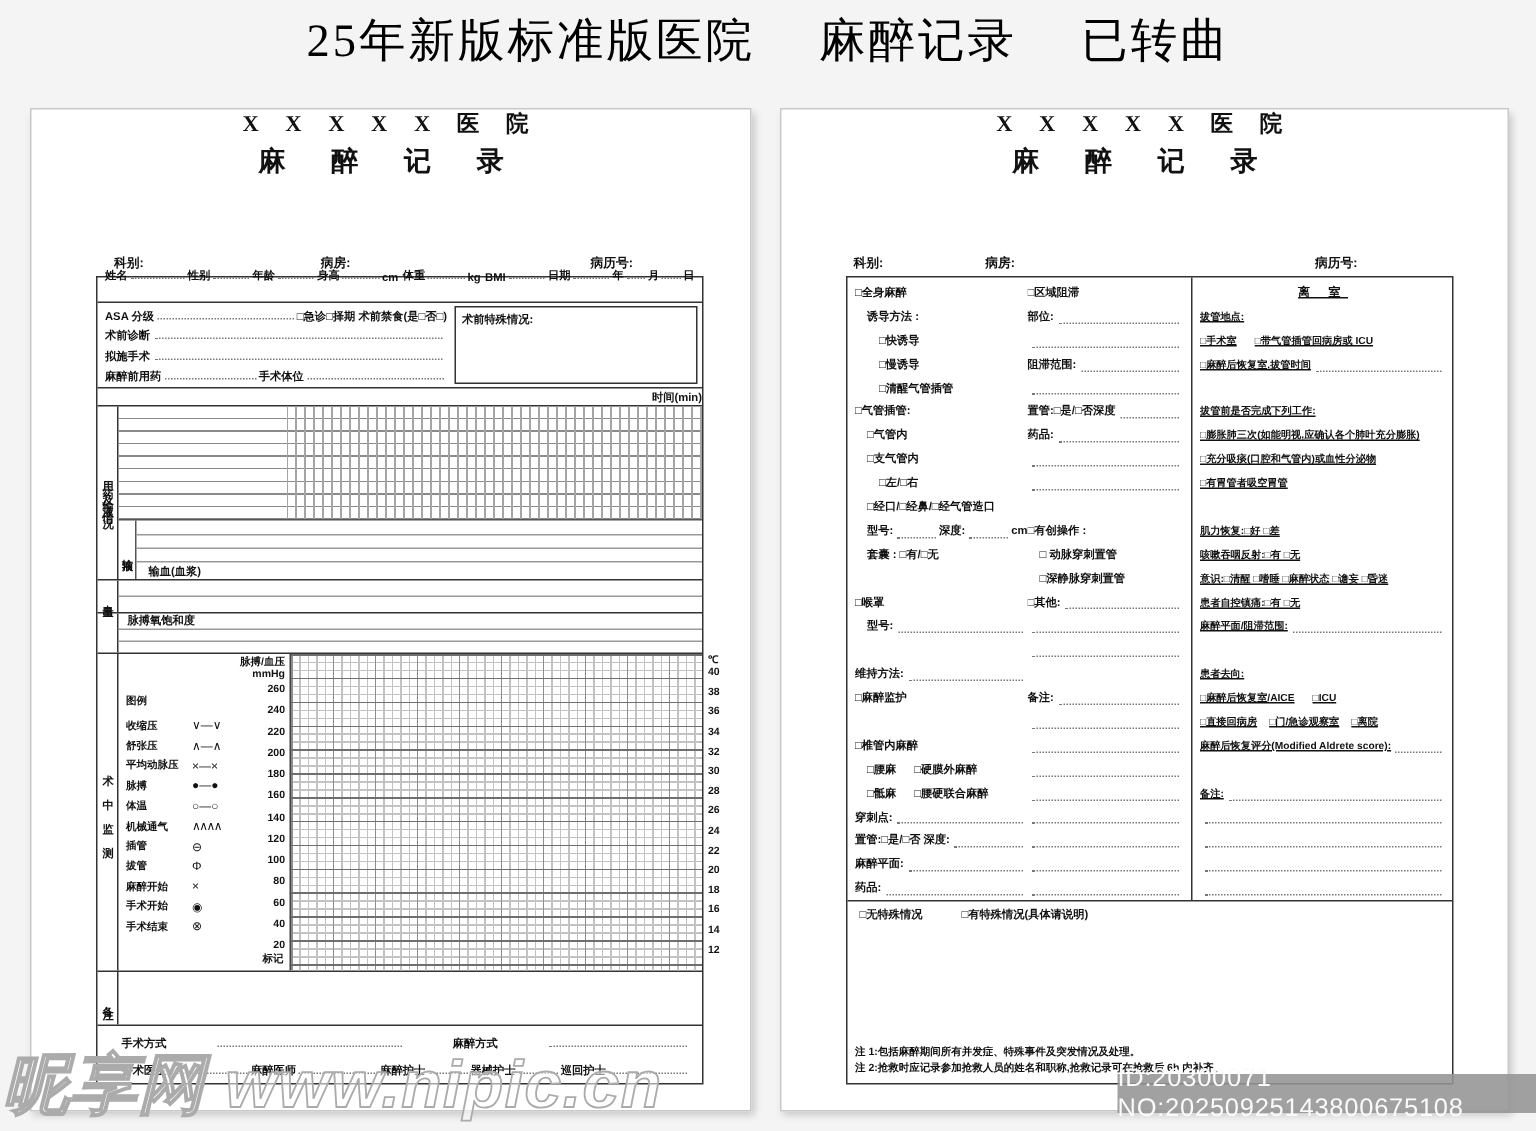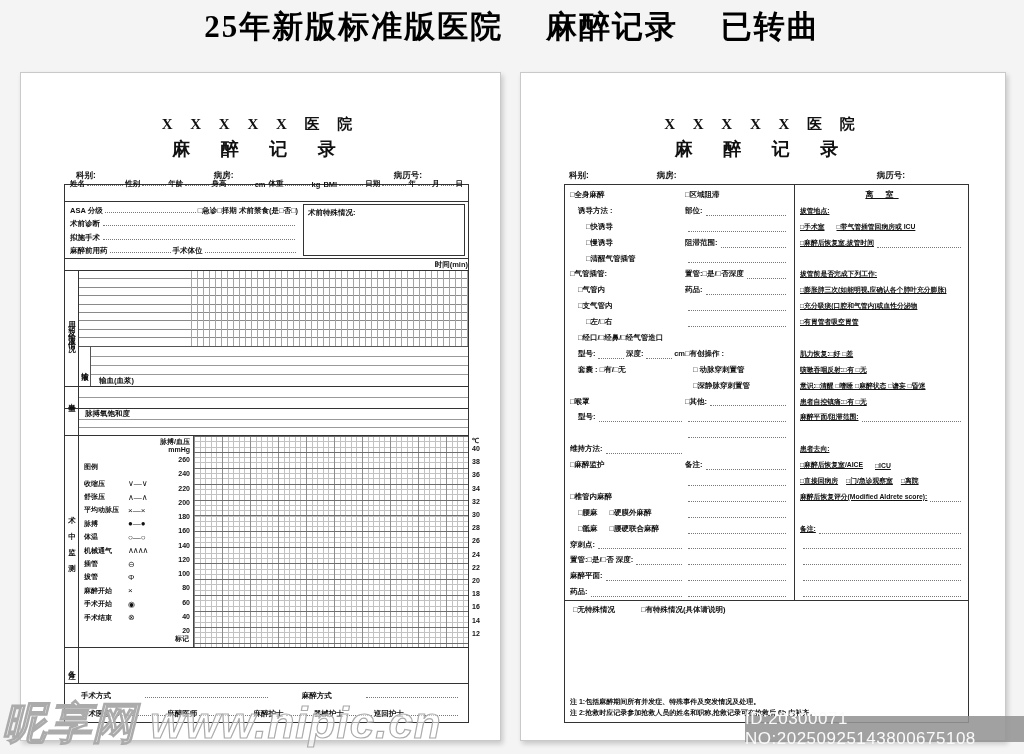--- a/index.html
+++ b/index.html
@@ -1,25 +1,25 @@
 <!DOCTYPE html>
 <html><head>
 <meta charset="utf-8">
 <style>
   * { margin:0; padding:0; box-sizing:border-box; }
   html,body { background:#e9e9e9; }
   .stage { position:relative; width:1024px; height:754px; background:#f4f4f4; overflow:hidden;
            font-family:"Liberation Sans", sans-serif; color:#111; }
   .main-title { position:absolute; top:6px; left:0; width:100%; text-align:center;
-                font-family:"Liberation Serif", serif; font-weight:bold; font-size:31px; letter-spacing:2px; color:#000; }
+                font-family:"Liberation Serif", serif; font-weight:normal; font-size:31px; letter-spacing:2px; color:#000; }
   .page { position:absolute; top:72px; height:669px; background:#fff; border:1px solid #c9c9c9;
           box-shadow:2px 3px 5px rgba(0,0,0,0.18); }
   .p1 { left:20px;  width:481px; }
   .p2 { left:520px; width:486px; }
-  .hosp  { margin-top:42px; text-align:center; font-family:"Liberation Serif", serif;
+  .hosp  { text-align:center; font-family:"Liberation Serif", serif;
            font-weight:bold; font-size:15px; letter-spacing:7px; }
   .ftitle{ margin-top:3px; text-align:center; font-family:"Liberation Serif", serif;
            font-weight:bold; font-size:18px; letter-spacing:13px; }
   .meta { position:absolute; top:97px; left:55px; right:30px; display:flex; font-size:8.5px; font-weight:bold; }
   .meta .m2 { margin-left:118px; }
   .meta .m3 { margin-left:auto; margin-right:48px; }
   .p2 .meta { left:48px; }
   .p2 .meta .m2 { margin-left:68px; }
   .p2 .meta .m3 { margin-left:auto; margin-right:70px; }
 

